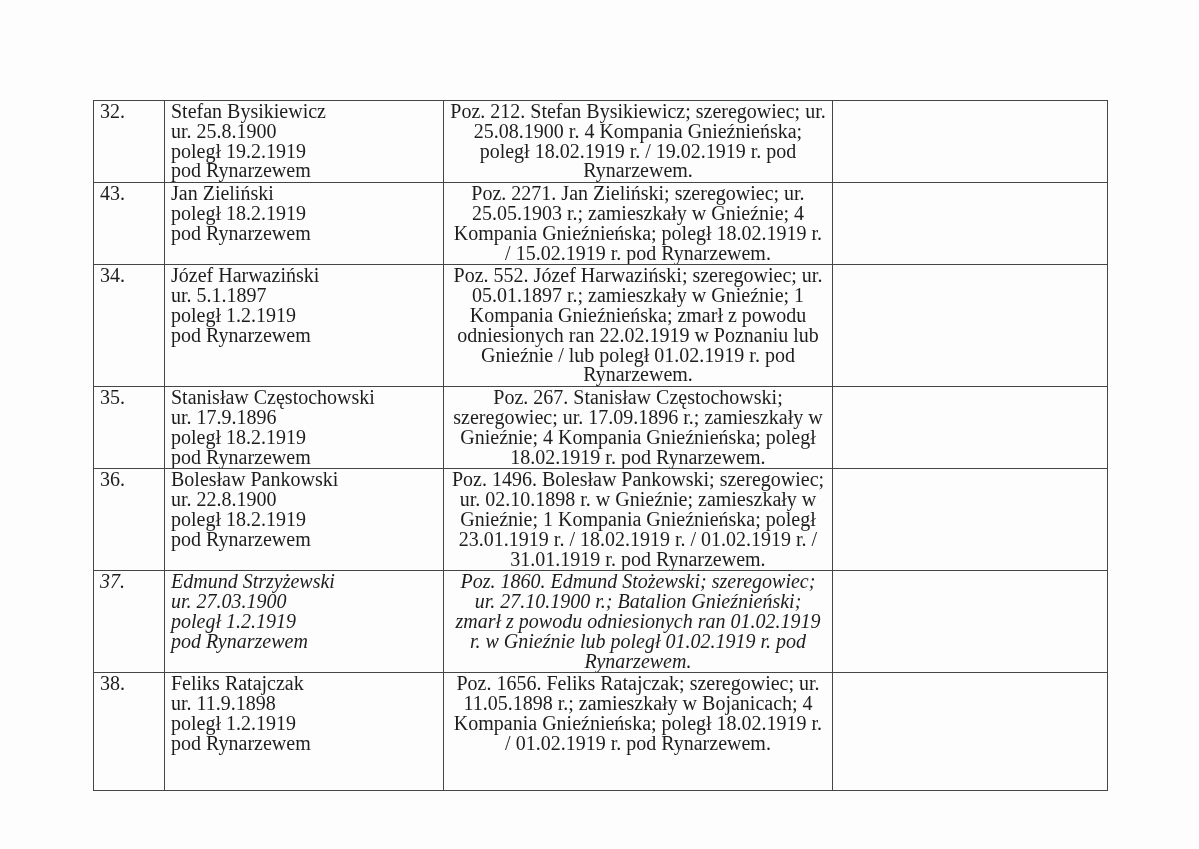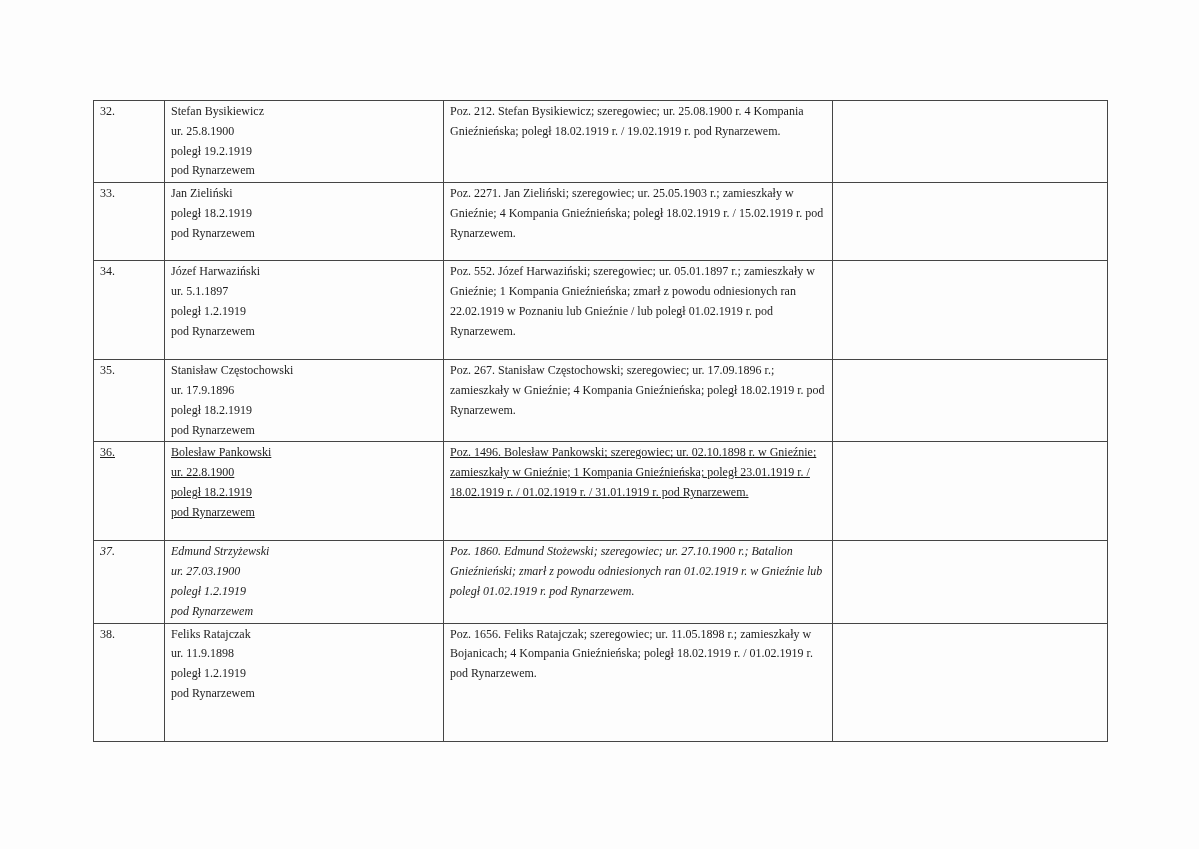--- a/index.html
+++ b/index.html
@@ -20,43 +20,43 @@
     position: absolute;
     left: 93px;
     top: 100px;
     width: 1014px;
     border-collapse: collapse;
     table-layout: fixed;
   }
   table.roster td {
     border: 1px solid #454545;
     vertical-align: top;
-    font-size: 12px;
+    font-size: 20px;
     line-height: 19.8px;
     padding: 1px 6px 1px 6px;
     overflow: hidden;
   }
   col.c-num    { width: 71px; }
   col.c-person { width: 279px; }
   col.c-detail { width: 389px; }
   col.c-notes  { width: 275px; }
 
   td.num { padding-left: 8px; }
   td.person {
     white-space: pre-line;
   }
-  td.details { text-align: left; }
+  td.details { text-align: center; }
   td.notes { }
 
   
   tbody tr:nth-child(1) { height: 81px; }
   tbody tr:nth-child(2) { height: 78px; }
   tbody tr:nth-child(3) { height: 99px; }
   tbody tr:nth-child(4) { height: 79px; }
-  tbody tr:nth-child(5) { height: 99px; text-decoration: underline; }
+  tbody tr:nth-child(5) { height: 99px; }
   tbody tr:nth-child(6) { height: 80px; font-style: italic; }
   tbody tr:nth-child(7) { height: 118px; }
 </style>
 </head>
 <body>
 
 <div class="page">
   <table class="roster">
     <colgroup>
       <col class="c-num">
@@ -69,21 +69,21 @@
     <td class="num">32.</td>
     <td class="person">Stefan Bysikiewicz
 ur. 25.8.1900
 poległ 19.2.1919
 pod Rynarzewem</td>
     <td class="details">Poz. 212. Stefan Bysikiewicz; szeregowiec; ur. 25.08.1900 r. 4 Kompania Gnieźnieńska; poległ 18.02.1919 r. / 19.02.1919 r. pod Rynarzewem.</td>
     <td class="notes"></td>
   </tr>
 
   <tr>
-    <td class="num">33.</td>
+    <td class="num">43.</td>
     <td class="person">Jan Zieliński
 poległ 18.2.1919
 pod Rynarzewem</td>
     <td class="details">Poz. 2271. Jan Zieliński; szeregowiec; ur. 25.05.1903 r.; zamieszkały w Gnieźnie; 4 Kompania Gnieźnieńska; poległ 18.02.1919 r. / 15.02.1919 r. pod Rynarzewem.</td>
     <td class="notes"></td>
   </tr>
 
   <tr>
     <td class="num">34.</td>
     <td class="person">Józef Harwaziński

